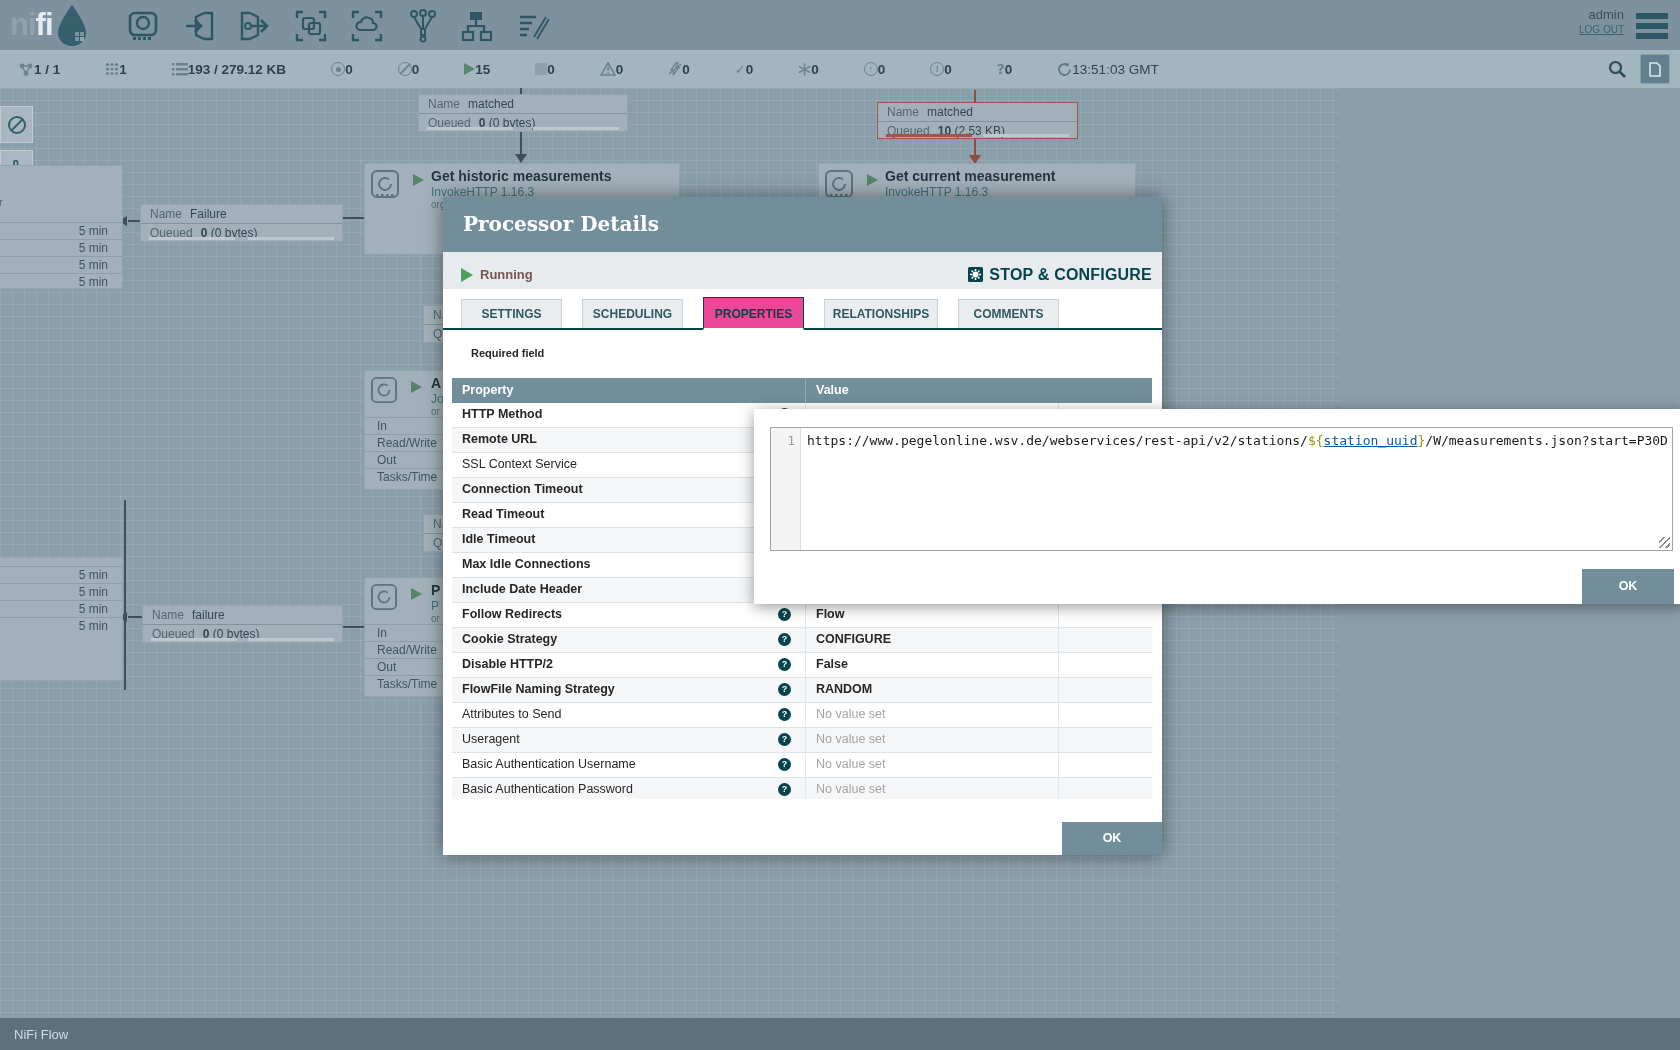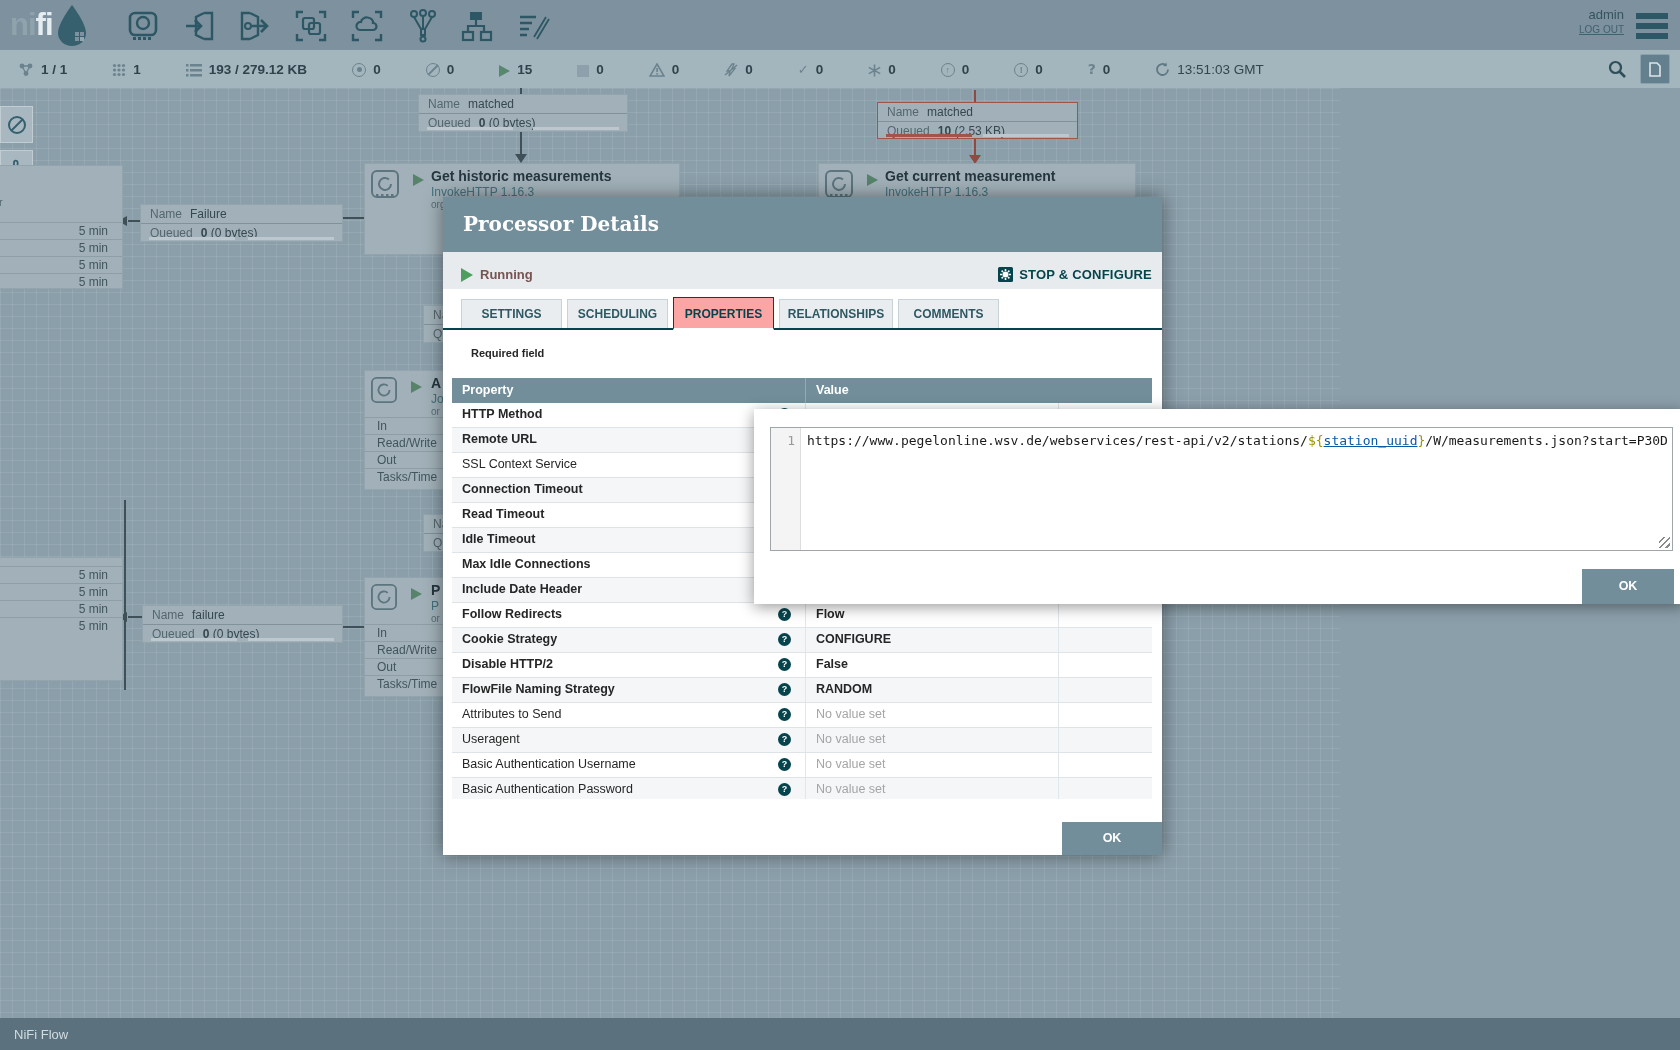--- a/index.html
+++ b/index.html
@@ -15,21 +15,21 @@
   #logo .word b{color:#e6edf0;font-weight:bold}
   .tb-icon{top:9px;width:34px;height:34px}
   #hdr-right{right:56px;top:7px;text-align:right;line-height:15px}
   #hdr-user{font-size:13px;color:#36525e}
   #hdr-logout{font-size:10px;color:#40616e;text-decoration:underline;cursor:pointer}
   #hamburger{right:12px;top:13px}
 
   
   #status-bar{left:0;top:50px;width:1680px;height:38px;background:#a3b5bd;z-index:6;
               display:flex;align-items:center;padding:0 10px 0 18px;box-sizing:border-box}
-  .st-item{display:flex;align-items:flex-end;gap:7px;margin-right:45px;white-space:nowrap}
+  .st-item{display:flex;align-items:center;margin-right:45px;white-space:nowrap}
   .st-val{font-size:13.5px;font-weight:bold;color:#30434c}
   .st-ico{color:#6b838e;font-size:14px;line-height:14px}
   .tri-run{width:0;height:0;border-left:11px solid #57886d;border-top:6.5px solid transparent;border-bottom:6.5px solid transparent}
   .sq-stop{width:12px;height:12px;background:#8da0ab}
   .circle-ico{width:14px;height:14px;border:1.7px solid #6b838e;border-radius:50%;
               display:flex;align-items:center;justify-content:center;box-sizing:border-box;
               font-size:9px;color:#6b838e;font-weight:bold;position:relative}
   .circle-ico .dot{width:5px;height:5px;border-radius:50%;background:#6b838e}
   .slash::after{content:"";position:absolute;left:-1px;top:5px;width:14px;height:1.7px;background:#6b838e;transform:rotate(-45deg)}
   .glyph{font-size:13px;font-weight:bold;color:#6b838e;font-family:"DejaVu Sans",sans-serif}
@@ -75,26 +75,26 @@
   #dialog{left:443px;top:197px;width:719px;height:658px;background:#fff;z-index:10;
           box-shadow:0 0 18px rgba(0,0,0,.45)}
   #dlg-header{position:absolute;left:0;top:0;right:0;height:55px;background:#728e9b}
   #dlg-title{font-family:"DejaVu Serif",serif;font-weight:bold;font-size:20px;color:#fff;
              line-height:55px;padding-left:20px}
   #dlg-status{position:absolute;left:0;top:55px;right:0;height:37px;background:#e7ebee;
               display:flex;align-items:center;padding:8px 10px 0 18px;box-sizing:border-box}
   #run-play{width:0;height:0;border-left:12px solid #4e9e5f;border-top:7px solid transparent;border-bottom:7px solid transparent;margin-right:7px}
   #run-text{font-size:13px;font-weight:bold;color:#775351}
   #stop-configure{margin-left:auto;display:flex;align-items:center;gap:6px;cursor:pointer}
-  #stop-configure span{font-size:13px;font-weight:bold;color:#06444d;letter-spacing:.2px}
-  #dlg-tabs{position:absolute;left:0;top:100px;right:0;display:flex;gap:5px;
+  #stop-configure span{font-size:16px;font-weight:bold;color:#06444d;letter-spacing:.2px}
+  #dlg-tabs{position:absolute;left:0;top:100px;right:0;display:flex;gap:20px;
             padding:0 18px;border-bottom:2px solid #06444d;align-items:flex-end}
   .tab{background:#e9edf0;border:1px solid #c8d3d8;border-bottom:none;height:29px;line-height:29px;
        width:101px;text-align:center;font-size:12px;font-weight:bold;color:#2f5862;cursor:pointer;box-sizing:border-box}
-  .tab.active{background:#fca5a5;border:1px solid #06444d;height:33px;line-height:33px;
+  .tab.active{background:#ec4899;border:1px solid #06444d;height:33px;line-height:33px;
        margin-bottom:-2px;border-bottom:2px solid #fff;color:#06444d}
   #required-label{position:absolute;left:28px;top:150px;font-size:11px;font-weight:bold;color:#262626}
   #prop-table{position:absolute;left:9px;top:181px;width:700px;height:421px;overflow:hidden;
               font-size:12.5px}
   #prop-head{display:flex;height:25px;line-height:25px;background:#728e9b;color:#fff;font-weight:bold}
   .col-name{width:353px;box-sizing:border-box;padding-left:10px;position:relative}
   .col-val{width:253px;box-sizing:border-box;padding-left:10px;border-left:1px solid rgba(255,255,255,.25)}
   .prop-row{display:flex;height:24px;line-height:23px;border-bottom:1px solid #dde3e6;background:#fff}
   .prop-row.odd{background:#f4f6f8}
   .prop-row .col-val{border-left:1px solid #e0e6e9;color:#262626;font-weight:bold}

